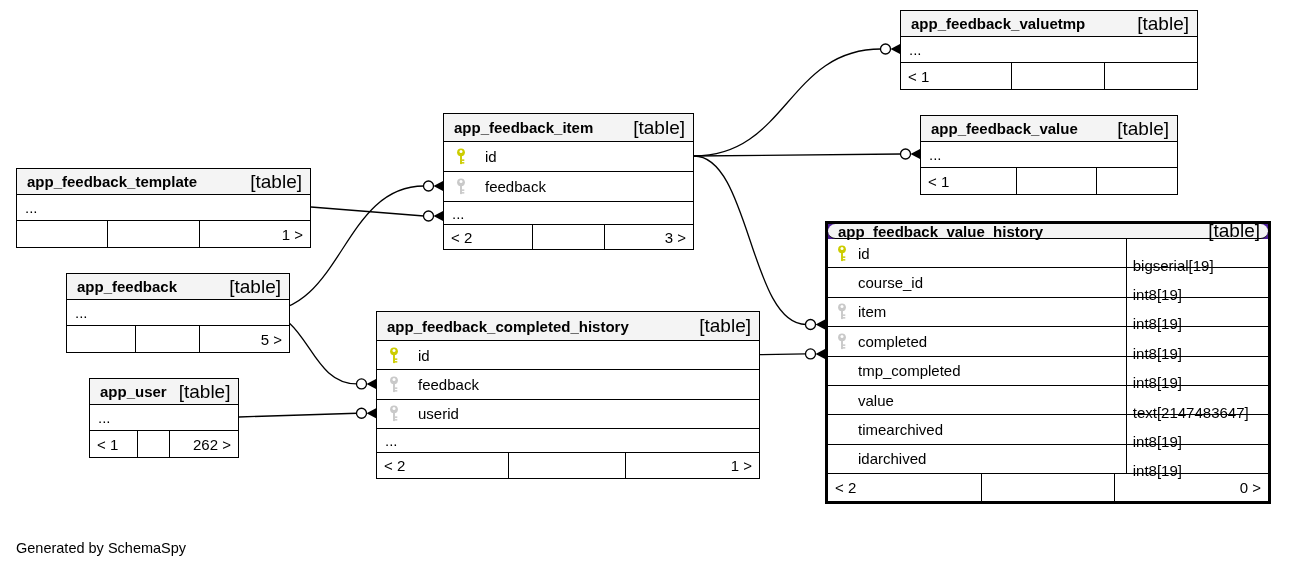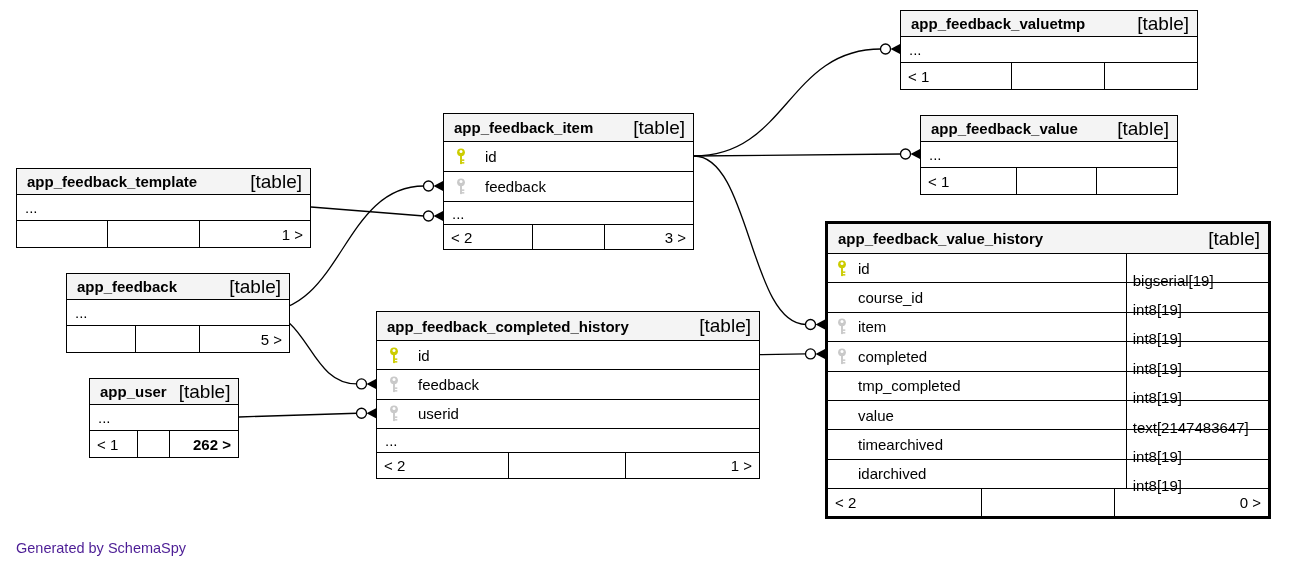--- a/index.html
+++ b/index.html
@@ -42,21 +42,21 @@
 
   .t-footer { display:flex; box-sizing:border-box; background:#fff; }
   .t-cell {
     box-sizing:border-box; height:100%; font-size:15px;
     display:flex; align-items:center; overflow:hidden; white-space:nowrap;
   }
   .t-cell.c0 { padding-left:7px; border-right:1px solid #000; }
   .t-cell.c1 { border-right:1px solid #000; }
   .t-cell.c2 { justify-content:flex-end; padding-right:7px; }
 
-  #footer-note { position:absolute; left:16px; top:540px; font-size:14.5px; color:#4c1d95; }
+  #footer-note { position:absolute; left:16px; top:540px; font-size:14.5px; color:#000000; }
 </style>
 </head>
 <body>
 
 <div id="diagram">
   <svg id="edges" width="1289" height="569">
       <g>
         <path d="M 694 156 C 787.5 156 787.5 49 881 49" fill="none" stroke="#000000" stroke-width="1.3"></path>
         <path d="M 900 44 L 900 54 L 890.5 49 Z" fill="#000000"></path>
         <circle cx="885.5" cy="49" r="5" fill="#ffffff" stroke="#000000" stroke-width="1.3"></circle>
@@ -212,21 +212,21 @@
       <span class="t-badge">[table]</span>
     </div>
     <div class="t-rows">
           <div class="row dots" style="height: 26px;">
             <span>...</span>
           </div>
         </div>
     <div class="t-footer" style="height: 26px;">
       <div class="t-cell c0" style="width: 32.7%;">&lt; 1</div>
       <div class="t-cell c1" style="width: 21.3%;"></div>
-      <div class="t-cell c2" style="width: 46%; font-weight: bold;">262 &gt;</div>
+      <div class="t-cell c2" style="width: 46%;">262 &gt;</div>
     </div>
   </div>
       <div class="table-node" style="left: 376px; top: 311px; width: 384px;">
     <div class="t-header" style="height: 29px; background: rgb(244, 244, 244);">
       <span class="t-name">app_feedback_completed_history</span>
       <span class="t-badge">[table]</span>
     </div>
     <div class="t-rows">
           <div class="row" style="height: 29.3px;">
             <div style="display: flex; align-items: center;">
@@ -274,21 +274,21 @@
             <span>...</span>
           </div>
         </div>
     <div class="t-footer" style="height: 25px;">
       <div class="t-cell c0" style="width: 34.6%;">&lt; 2</div>
       <div class="t-cell c1" style="width: 30.5%;"></div>
       <div class="t-cell c2" style="width: 34.9%;">1 &gt;</div>
     </div>
   </div>
       <div class="table-node thick typed" style="left: 825px; top: 221px; width: 446px;">
-    <div class="t-header" style="height: 30px; background: rgb(244, 244, 244);">
+    <div class="t-header" style="height: 15px; background: rgb(244, 244, 244); border-radius: 13px;">
       <span class="t-name">app_feedback_value_history</span>
       <span class="t-badge">[table]</span>
     </div>
     <div class="t-rows">
           <div class="row" style="height: 29.4px;">
             <div class="name-part">
               <span class="keycell">
                 <svg width="12" height="17" viewBox="0 0 12 17">
                   <circle cx="6" cy="4.3" r="3.9" fill="#cccc00"></circle>
                   <circle cx="6" cy="3.6" r="1.5" fill="#ffffff"></circle>

